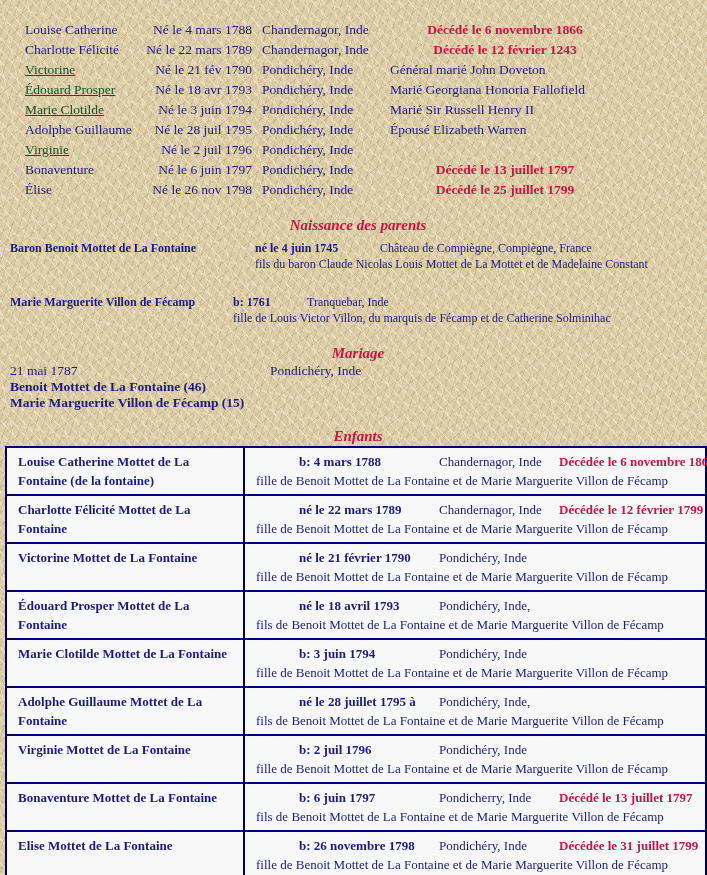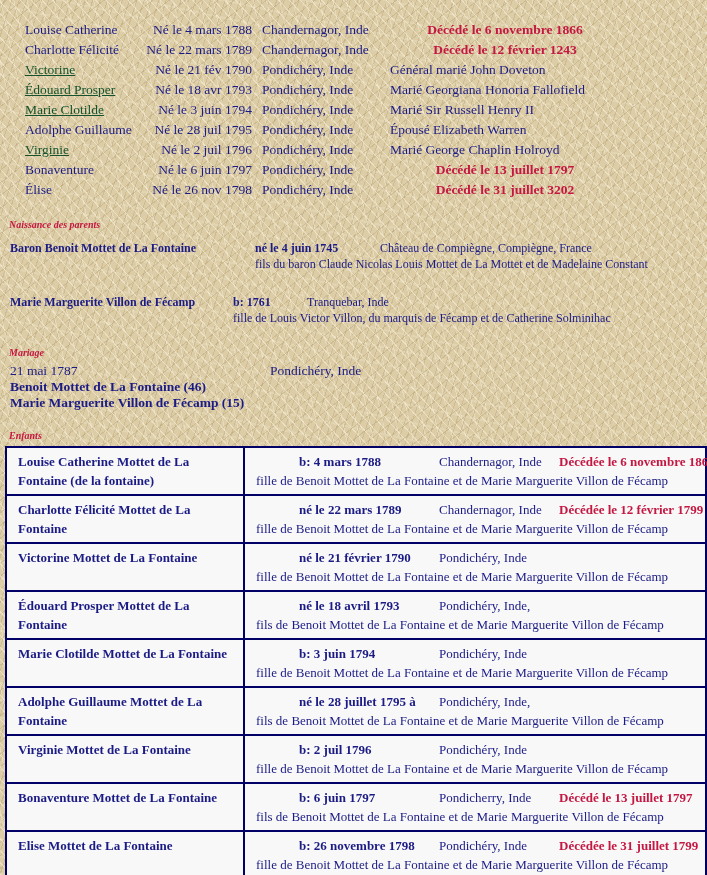--- a/index.html
+++ b/index.html
@@ -20,21 +20,21 @@
   .birth-list{padding:20px 0 0 25px;}
   .birth-row{display:flex;line-height:20px;white-space:nowrap;}
   .b-name{width:115px;flex:none;overflow:visible;}
   .b-date{width:112px;flex:none;text-align:right;}
   .b-sp{width:10px;flex:none;}
   .b-place{width:128px;flex:none;}
   .b-note{width:230px;flex:none;}
   .note-death{color:#c41741;font-weight:bold;text-align:center;}
   
   .section-heading{color:#c41741;font-weight:bold;font-style:italic;
-    margin-left:9px;line-height:16px;font-size:10px;}
+    margin-left:9px;line-height:16px;font-size:15px;text-align:center;}
   #parents-heading{margin-top:17px;}
   #marriage-heading{margin-top:19px;}
   #children-heading{margin-top:17px;}
   
   .parent-block{display:grid;margin-left:10px;line-height:16px;font-size:12px;}
   .father-block{grid-template-columns:245px 1fr;margin-top:7px;}
   .mother-block{grid-template-columns:223px 1fr;margin-top:22px;}
   .parent-name{font-weight:bold;white-space:nowrap;}
   .parent-line1{display:flex;white-space:nowrap;}
   .father-block .p-date{width:125px;flex:none;font-weight:bold;}
@@ -100,35 +100,34 @@
     <span class="b-date">Né le 28 juil 1795</span>
     <span class="b-sp"></span>
     <span class="b-place">Pondichéry, Inde</span>
     <span class="b-note">Épousé Elizabeth Warren</span>
   </div>
   <div class="birth-row">
     <span class="b-name"><a href="#">Virginie</a></span>
     <span class="b-date">Né le 2 juil 1796</span>
     <span class="b-sp"></span>
     <span class="b-place">Pondichéry, Inde</span>
-    <span class="b-note">Marié George Chaplin Holroyd</span>
   </div>
   <div class="birth-row">
     <span class="b-name">Bonaventure</span>
     <span class="b-date">Né le 6 juin 1797</span>
     <span class="b-sp"></span>
     <span class="b-place">Pondichéry, Inde</span>
     <span class="b-note note-death">Décédé le 13 juillet 1797</span>
   </div>
   <div class="birth-row">
     <span class="b-name">Élise</span>
     <span class="b-date">Né le 26 nov 1798</span>
     <span class="b-sp"></span>
     <span class="b-place">Pondichéry, Inde</span>
-    <span class="b-note note-death">Décédé le 31 juillet 3202</span>
+    <span class="b-note note-death">Décédé le 25 juillet 1799</span>
   </div>
 </div>
 
 <div class="section-heading" id="parents-heading">Naissance des parents</div>
 
 <div class="parent-block father-block">
   <span class="parent-name">Baron Benoit Mottet de La Fontaine</span>
   <span>
     <span class="parent-line1">
       <span class="p-date">né le 4 juin 1745</span>

